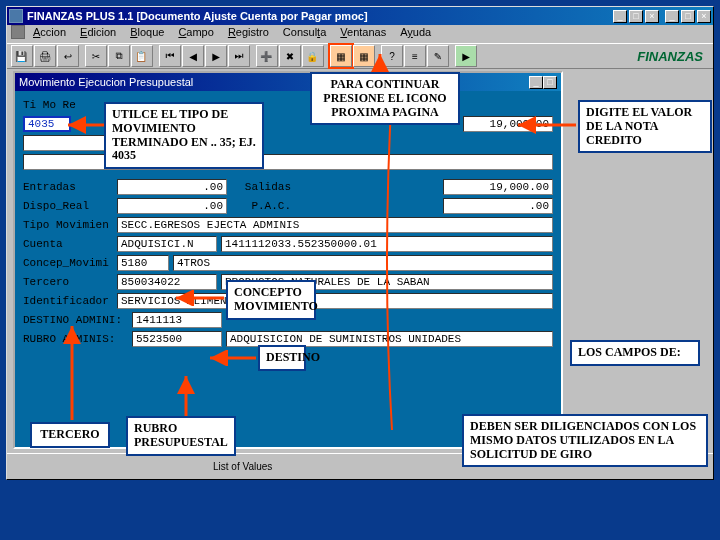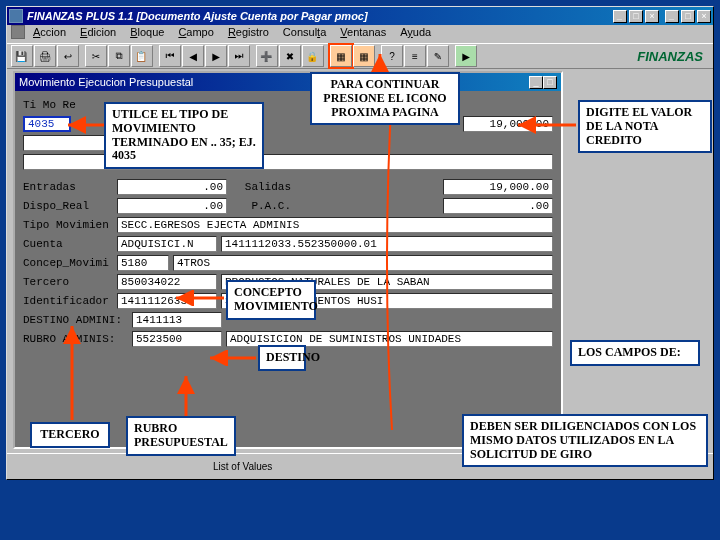--- a/index.html
+++ b/index.html
@@ -1,33 +1,33 @@
 <!DOCTYPE html>
 <html><head>
 <meta charset="utf-8">
 <style>
   * { box-sizing: border-box; margin: 0; padding: 0; }
   body { width: 720px; height: 540px; background: #083a8c; font-family: "MS Sans Serif", Arial, sans-serif; font-size: 11px; overflow: hidden; position: relative; }
   .outer-border { position: absolute; top: 2px; left: 2px; right: 2px; bottom: 2px; border: 2px solid #083a8c; }
   .app-window { position: absolute; top: 6px; left: 6px; right: 6px; bottom: 60px; background: #c0c0c0; border: 1px solid #000; border-top-color: #dcdcdc; border-left-color: #dcdcdc; }
-  .titlebar { display: flex; align-items: center; height: 18px; background: linear-gradient(to right,#000080,#1080c0); color: #fff; padding: 0 2px; font-size: 11px; font-style: italic; }
+  .titlebar { display: flex; align-items: center; height: 18px; background: linear-gradient(to right,#000080,#1080c0); color: #fff; padding: 0 2px; font-size: 11px; }
   .titlebar .ticon { width: 14px; height: 14px; background: #4a78a8; margin-right: 4px; border: 1px solid #fff3; }
   .titlebar .title { flex: 1; font-weight: bold; }
   .winbtns { display: flex; gap: 2px; }
   .winbtn { width: 14px; height: 13px; background: #c0c0c0; border: 1px solid #000; border-top-color: #fff; border-left-color: #fff; font-size: 9px; line-height: 11px; text-align: center; cursor: pointer; }
   .menubar { display: flex; height: 18px; background: #c0c0c0; padding: 0 4px; align-items: flex-start; gap: 2px; }
   .menuicon { width: 14px; height: 14px; background: #808080; border: 1px solid #0003; }
   .menuitem { padding: 1px 6px; cursor: pointer; font-size: 11px; }
   .menuitem u { text-decoration: underline; }
   .toolbar { display: flex; height: 26px; background: #c0c0c0; border-top: 1px solid #fff; border-bottom: 1px solid #808080; align-items: center; padding: 0 4px; gap: 1px; }
   .tbtn { width: 22px; height: 22px; background: #c0c0c0; border: 1px solid #808080; border-top-color: #fff; border-left-color: #fff; cursor: pointer; display: flex; align-items: center; justify-content: center; font-size: 10px; }
   .tbtn.red { background: #ffcc99; }
   .tsep { width: 4px; }
   .logo { margin-left: auto; font-weight: bold; font-style: italic; color: #006633; font-size: 13px; padding-right: 6px; }
-  .doc-window { position: absolute; top: 64px; left: 6px; right: 150px; bottom: 30px; background: #737373; border: 2px inset #fff; }
+  .doc-window { position: absolute; top: 64px; left: 6px; right: 150px; bottom: 30px; background: #0369a1; border: 2px inset #fff; }
   .doc-title { height: 18px; background: linear-gradient(to right,#000080,#1080c0); color: #fff; display: flex; align-items: center; padding: 0 4px; font-size: 11px; }
   .doc-title .title { flex: 1; }
   .form-area { position: relative; padding: 4px 8px; font-family: "Courier New", monospace; font-size: 11px; color: #000; }
   .row { display: flex; align-items: center; height: 19px; gap: 4px; }
   .lbl { width: 90px; font-family: "Courier New", monospace; }
   .fld { background: #fff; border: 1px inset #808080; height: 16px; line-height: 14px; padding: 0 3px; font-family: "Courier New", monospace; font-size: 11px; overflow: hidden; white-space: nowrap; }
   .blue-fld { background: #fff; border: 2px solid #1030c0; height: 16px; line-height: 12px; padding: 0 3px; font-family: "Courier New", monospace; font-size: 11px; color: #1030c0; font-weight: normal; }
   .statusbar { position: absolute; bottom: 0; left: 0; right: 0; height: 26px; background: #c0c0c0; border-top: 1px solid #fff; display: flex; align-items: center; padding: 2px 6px; font-size: 10px; gap: 10px; }
   .callout { position: absolute; background: #fff; border: 2px solid #083a8c; padding: 4px 6px; font-family: "Times New Roman", serif; font-size: 12px; font-weight: bold; color: #000; line-height: 1.15; z-index: 50; }
   .callout.center { text-align: center; }
@@ -144,21 +144,20 @@
         <div class="fld" style="width:52px">5180</div>
         <div class="fld" style="flex:1">4TROS</div>
       </div>
       <div class="row">
         <span class="lbl">Tercero</span>
         <div class="fld" style="width:100px">850034022</div>
         <div class="fld" style="flex:1">PRODUCTOS NATURALES DE LA SABAN</div>
       </div>
       <div class="row">
         <span class="lbl">Identificador</span>
-        <div class="fld" style="width:100px">1411112633</div>
         <div class="fld" style="flex:1">SERVICIOS ALIMENTOS HUSI</div>
       </div>
       <div class="row">
         <span class="lbl" style="width:105px">DESTINO ADMINI:</span>
         <div class="fld" style="width:90px">1411113</div>
       </div>
       <div class="row">
         <span class="lbl" style="width:105px">RUBRO ADMINIS:</span>
         <div class="fld" style="width:90px">5523500</div>
         <div class="fld" style="flex:1">ADQUISICION DE SUMINISTROS UNIDADES</div>

